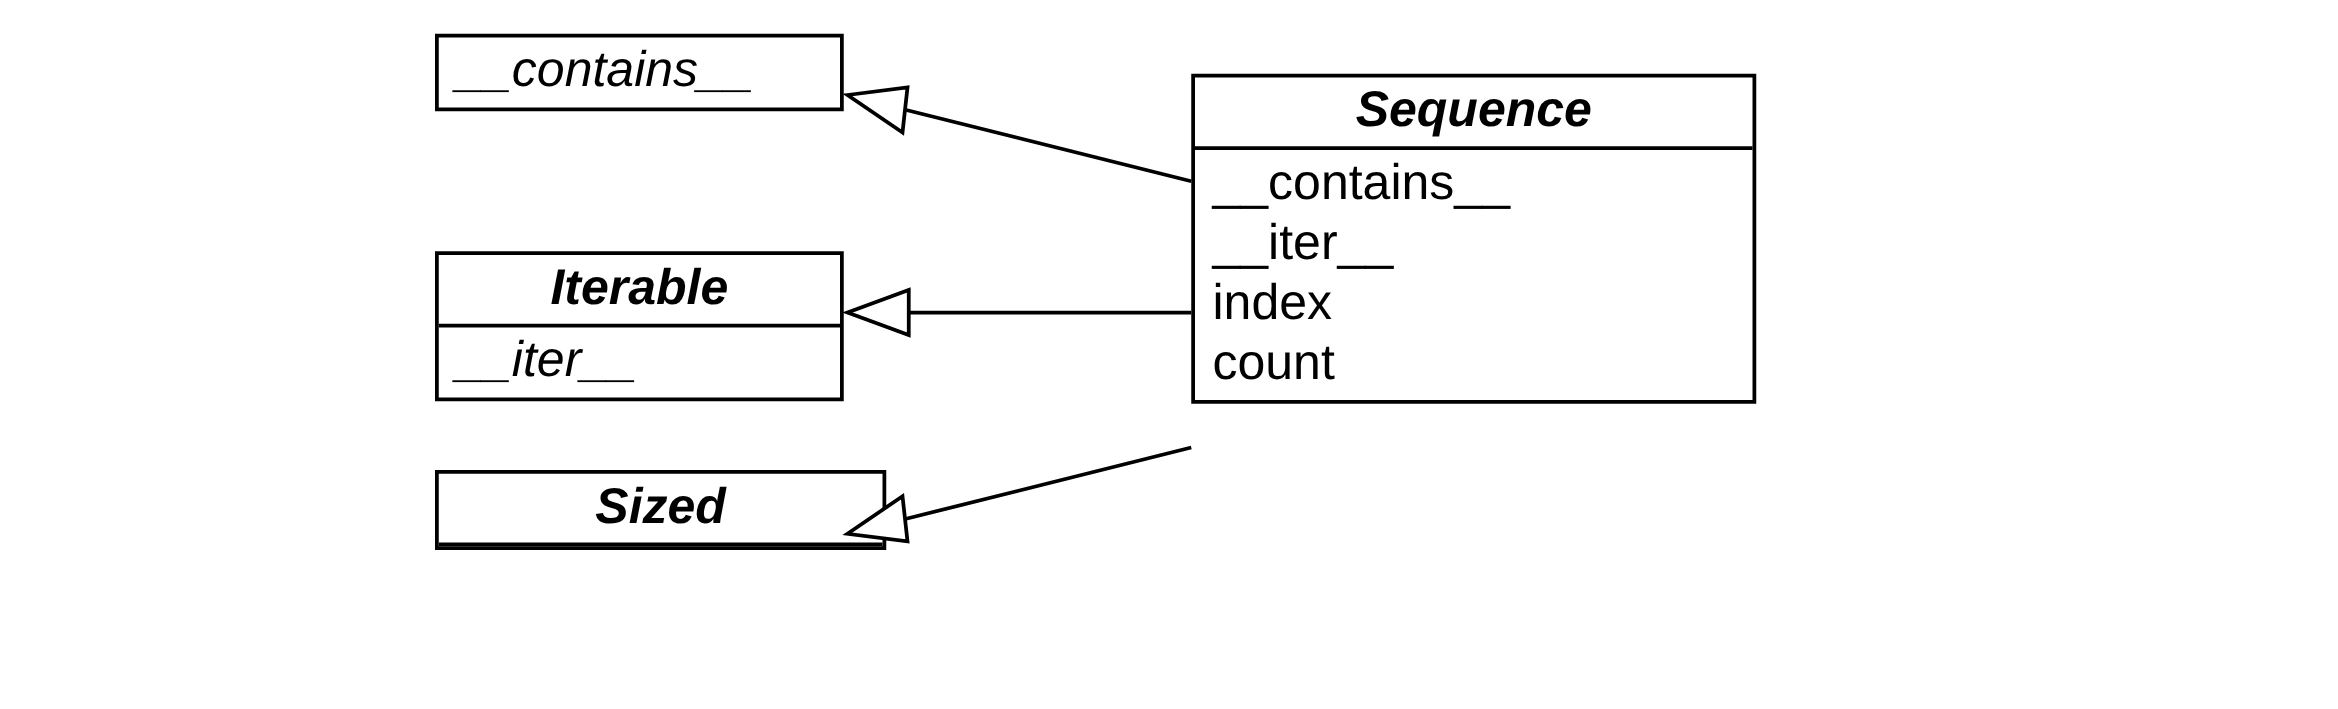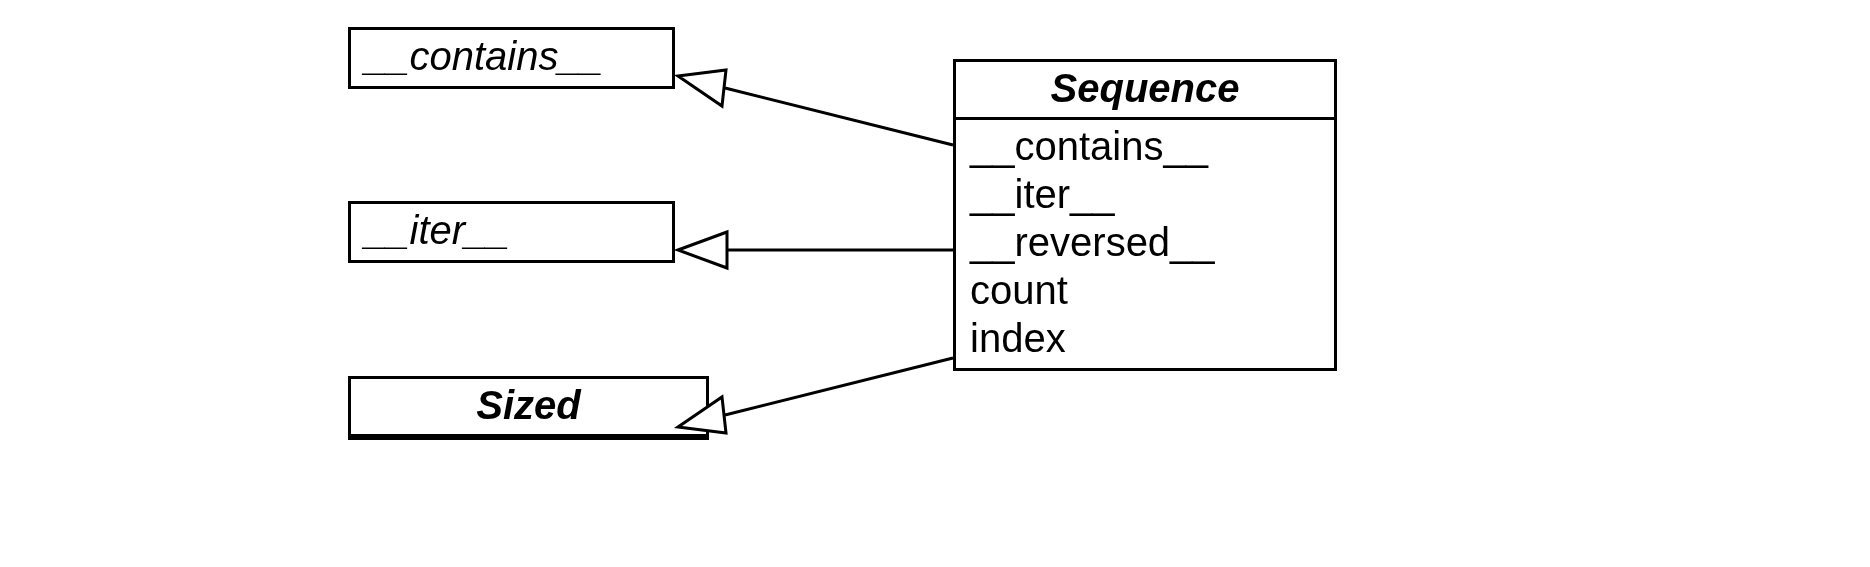--- a/index.html
+++ b/index.html
@@ -55,37 +55,37 @@
 
 <div class="diagram">
 
   <div class="class-box" style="left:348px; top:27px; width:327px;">
     <div class="class-body">
       <div class="method abstract">__contains__</div>
     </div>
   </div>
 
   <div class="class-box" style="left:348px; top:201px; width:327px;">
+    <div class="class-title">Iterable</div>
     <div class="class-body">
       <div class="method abstract">__iter__</div>
     </div>
   </div>
 
   <div class="class-box" style="left:348px; top:376px; width:361px;">
     <div class="class-title">Sized</div>
   </div>
 
-  <div class="class-box" style="left:953px; top:59px; width:384px;">
+  <div class="class-box" style="left:953px; top:59px; width:452px;">
     <div class="class-title">Sequence</div>
     <div class="class-body">
       <div class="method">__contains__</div>
       <div class="method">__iter__</div>
-      <div class="method">__reversed__</div>
+      <div class="method">index</div>
       <div class="method">count</div>
-      <div class="method">index</div>
     </div>
   </div>
 
   <svg class="connectors" viewBox="0 0 1870 567">
 
     <g>
       <line x1="953" y1="145" x2="725" y2="88" stroke="#000" stroke-width="3"></line>
       <polygon points="678,76 726,70 722,106" fill="#fff" stroke="#000" stroke-width="3"></polygon>
     </g>
 

